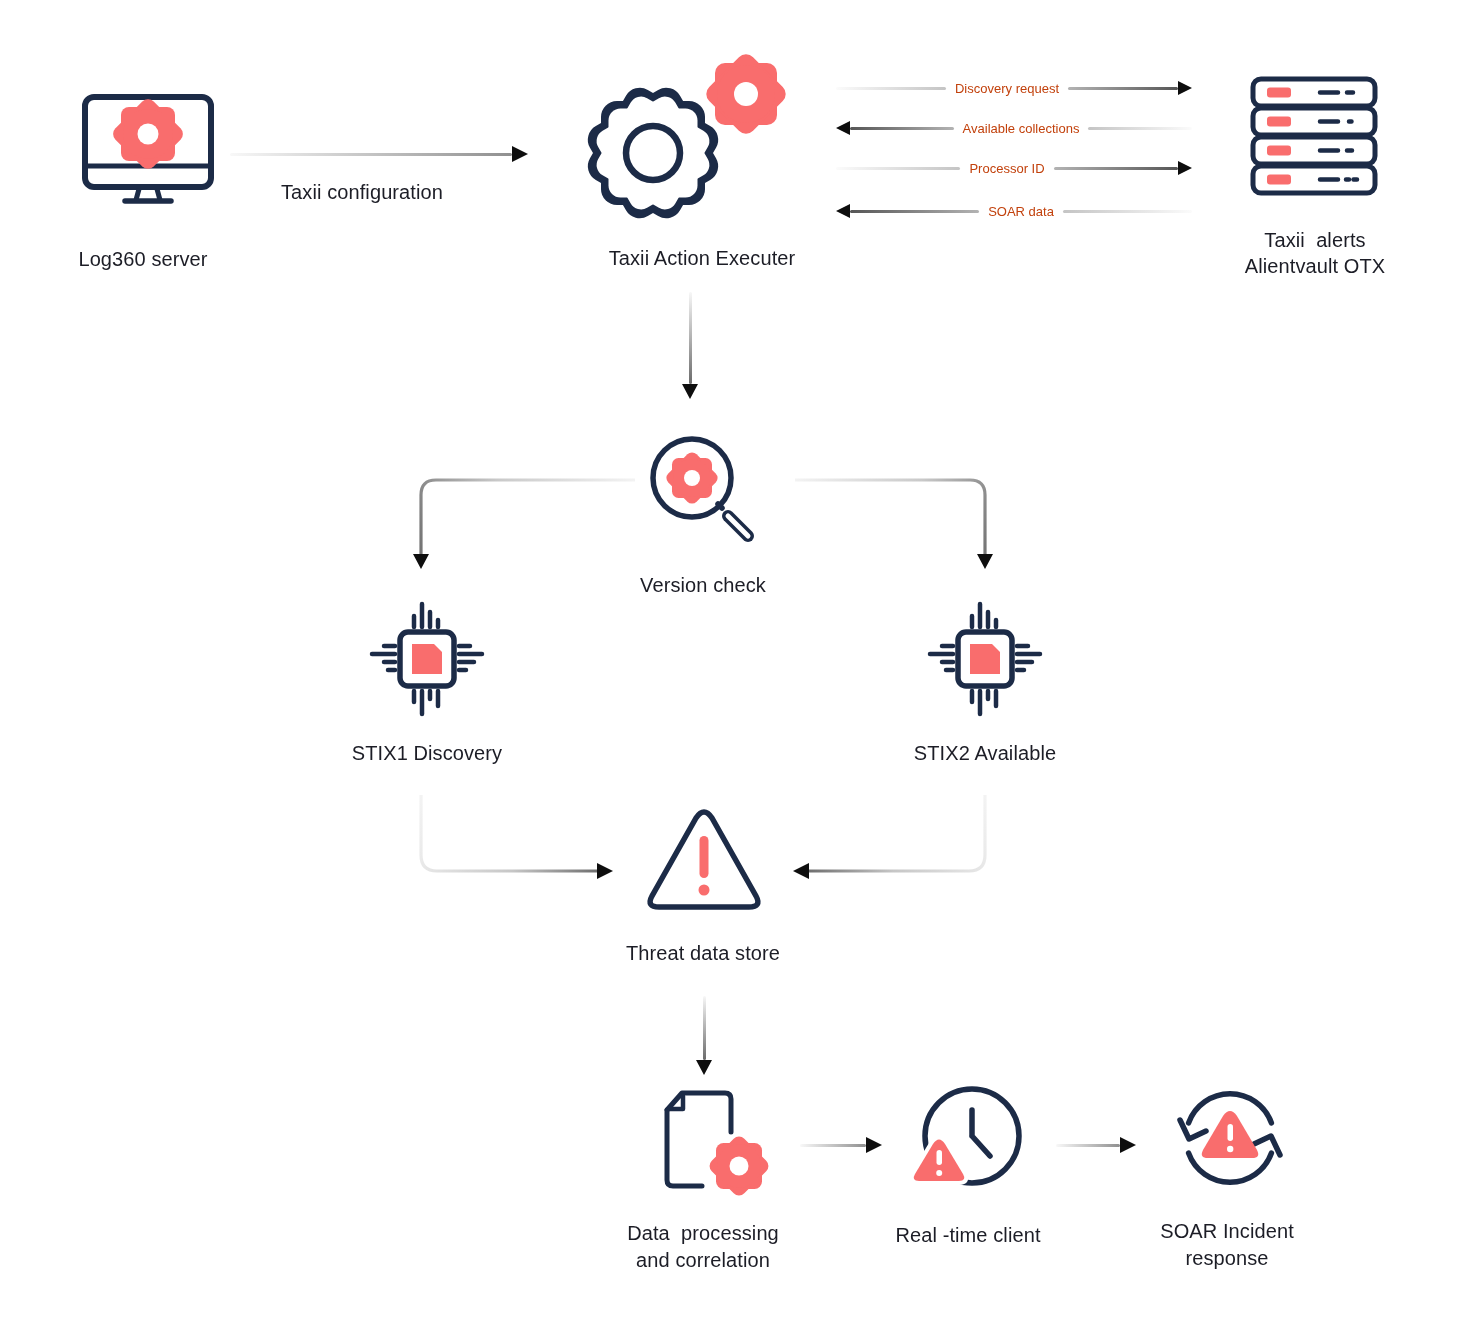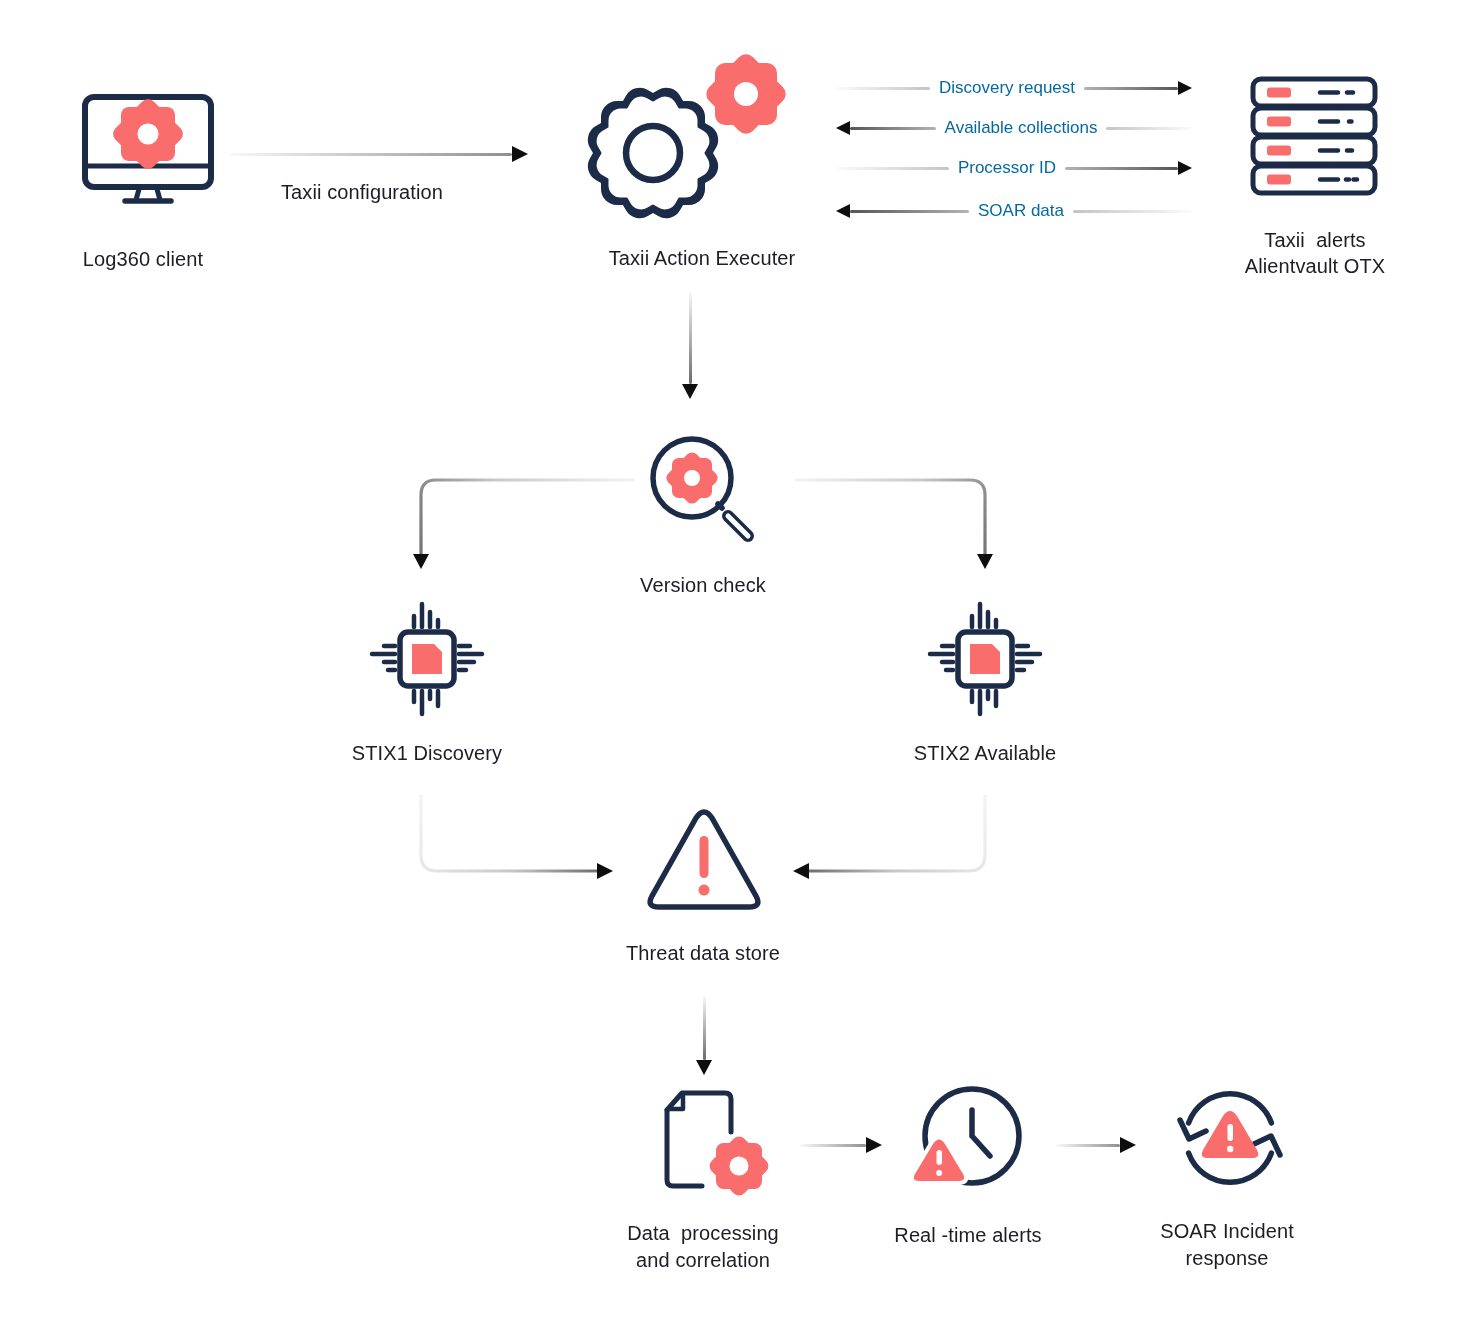--- a/index.html
+++ b/index.html
@@ -15,21 +15,21 @@
   .conn{position:absolute;}
   .hline{position:absolute;height:3.5px;border-radius:2px;}
   .vline{position:absolute;width:3.5px;border-radius:2px;}
   .grad-r{background:linear-gradient(to right,#f8f8f8,#8f8f8f);}
   .grad-d{background:linear-gradient(to bottom,#f7f7f7,#6b6b6b);}
   .ah{position:absolute;width:0;height:0;}
   .ah-r{border-left:16px solid #0e0e0e;border-top:8px solid transparent;border-bottom:8px solid transparent;}
   .ah-d{border-top:15px solid #0e0e0e;border-left:8.5px solid transparent;border-right:8.5px solid transparent;}
   .msg-row{position:absolute;left:836px;width:356px;height:20px;display:flex;align-items:center;}
   .msg-row .seg{flex:1;height:3px;border-radius:2px;}
-  .msg-label{font-size:17px;white-space:pre;padding:0 9px;color:#0369a1;}
+  .msg-label{font-size:13px;white-space:pre;padding:0 9px;color:#c2410c;}
   .mh{width:0;height:0;flex:0 0 auto;}
   .mh-r{border-left:14px solid #0e0e0e;border-top:7px solid transparent;border-bottom:7px solid transparent;}
   .mh-l{border-right:14px solid #0e0e0e;border-top:7px solid transparent;border-bottom:7px solid transparent;}
   .fade-r-light{background:linear-gradient(to right,rgba(190,190,190,.06),#c4c4c4);}
   .fade-r-dark{background:linear-gradient(to right,#b3b3b3,#565656);}
   .fade-l-dark{background:linear-gradient(to right,#565656,#b3b3b3);}
   .fade-l-light{background:linear-gradient(to right,#c4c4c4,rgba(190,190,190,.06));}
 </style>
 </head>
 <body>
@@ -43,21 +43,21 @@
     <line x1="45" y1="109" x2="91" y2="109" stroke="#1C2B47" stroke-width="5.5" stroke-linecap="round"></line>
     <g transform="translate(68,42)">
       <g fill="#F96D6D">
         <rect x="-27" y="-27" width="54" height="54" rx="8"></rect>
         <rect x="-27" y="-27" width="54" height="54" rx="8" transform="rotate(45)"></rect>
         <circle r="25"></circle>
       </g>
       <circle r="10.5" fill="#fff"></circle>
     </g>
   </svg>
-  <div class="lbl" style="left:143px;top:259px">Log360 client</div>
+  <div class="lbl" style="left:143px;top:259px">Log360 server</div>
 
   <div class="conn">
     <div class="hline grad-r" style="left:230px;top:152.5px;width:282px"></div>
     <div class="ah ah-r" style="left:512px;top:146px"></div>
     <div class="lbl" style="left:362px;top:192px">Taxii configuration</div>
   </div>
 
   <svg class="node-ic" style="left:575px;top:50px" width="224" height="190" viewBox="0 0 224 190">
     <g transform="translate(78,103)">
       <g fill="#1C2B47">
@@ -259,21 +259,21 @@
     <div class="ah ah-r" style="left:866px;top:1137px"></div>
   </div>
 
   <svg class="node-ic" style="left:908px;top:1086px" width="122" height="110" viewBox="0 0 122 110">
     <circle cx="64" cy="50" r="47" fill="none" stroke="#1C2B47" stroke-width="5.5"></circle>
     <path d="M64 50 V24 M64 50 L82 70" fill="none" stroke="#1C2B47" stroke-width="5.5" stroke-linecap="round"></path>
     <path d="M25 58 Q31 49 37 58 L55 88 Q59 95 51 95 H11 Q3 95 7 88 Z" fill="#F96D6D" stroke="#ffffff" stroke-width="8" stroke-linejoin="round" paint-order="stroke"></path>
     <rect x="28.5" y="64" width="5.5" height="15" rx="2.75" fill="#fff"></rect>
     <circle cx="31.2" cy="87" r="3" fill="#fff"></circle>
   </svg>
-  <div class="lbl" style="left:968px;top:1235px">Real -time alerts</div>
+  <div class="lbl" style="left:968px;top:1235px">Real -time client</div>
 
   <div class="conn">
     <div class="hline grad-r" style="left:1056px;top:1143.5px;width:64px"></div>
     <div class="ah ah-r" style="left:1120px;top:1137px"></div>
   </div>
 
   <svg class="node-ic" style="left:1172px;top:1082px" width="116" height="116" viewBox="0 0 116 116">
     <g fill="none" stroke="#1C2B47" stroke-width="5.5" stroke-linecap="round" stroke-linejoin="round">
       <path d="M99.4 40.9 A44 44 0 0 0 16.6 40.9"></path>
       <path d="M8 38 L17 57 L34 49"></path>

